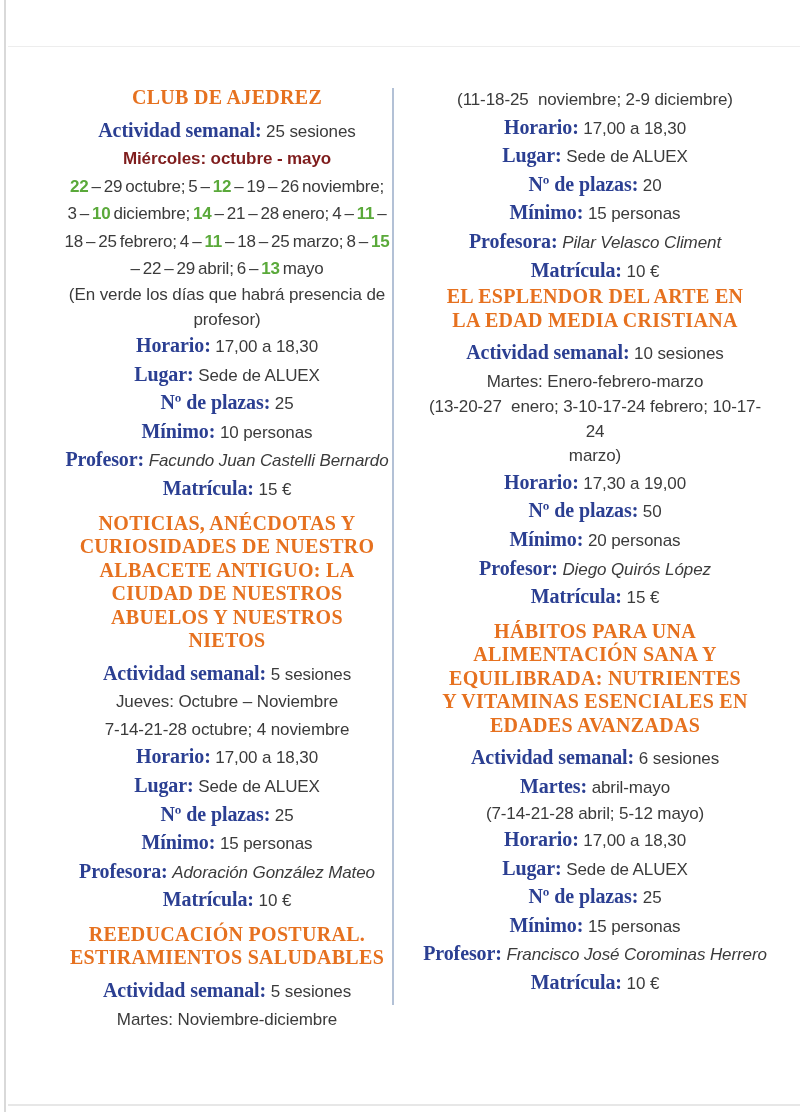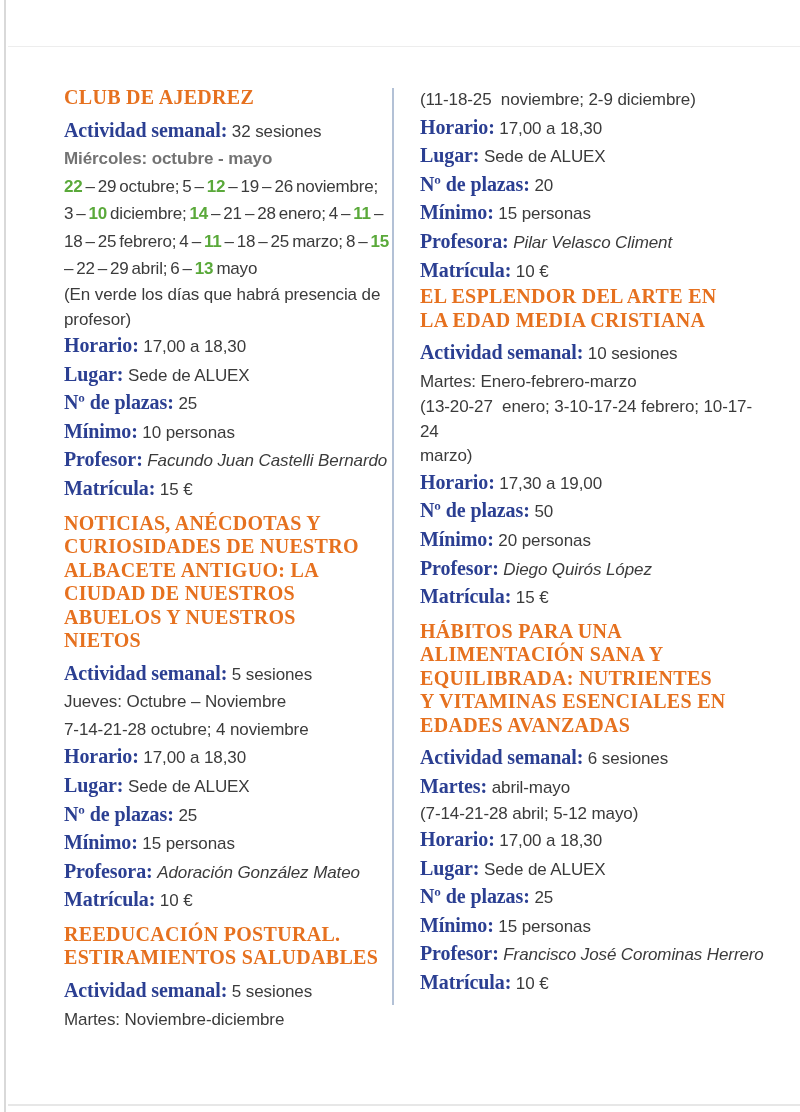--- a/index.html
+++ b/index.html
@@ -5,45 +5,45 @@
   html,body{margin:0;padding:0;background:#ffffff;}
   .page{position:relative;width:800px;height:1112px;background:#ffffff;overflow:hidden;
         font-family:"Liberation Sans",sans-serif;}
   .edge-line{position:absolute;left:4px;top:0;width:2px;height:100%;background:#d9d9d9;}
   .top-line{position:absolute;left:8px;right:0;top:46px;height:1px;background:#ededed;}
   .bottom-line{position:absolute;left:8px;right:0;top:1104px;height:2px;background:#e7e7e7;}
   .divider{position:absolute;left:392px;top:88px;width:2px;height:917px;background:#b3c1d6;}
   .col{position:absolute;top:86px;}
   .col-left{left:64px;width:326px;}
   .col-right{left:420px;width:350px;}
-  .section{margin:0 0 8px 0;}
+  .section{margin:0 0 8px 0;text-align:center;}
   .col-right .section:first-child{margin-bottom:0;}
   .section-title{margin:0 0 7px 0;font-family:"Liberation Serif",serif;font-weight:700;
                  font-size:20px;line-height:23.5px;letter-spacing:.3px;color:#e6711f;}
   .row{margin:0;font-size:17px;line-height:27.6px;color:#3b3b3b;letter-spacing:-.1px;}
   .row .lbl{font-family:"Liberation Serif",serif;font-weight:700;font-size:20px;color:#2b3f92;}
   .row .val{color:#3b3b3b;}
   .row.italic .val{font-style:italic;}
-  .row.green{color:#737373;font-weight:700;}
+  .row.green{color:#7f1d1d;font-weight:700;}
   .row.note{line-height:24.5px;}
   .row.dates{word-spacing:-1.5px;letter-spacing:-.2px;}
   .row.dates .g{color:#5aa93a;font-weight:700;margin-top:14px;}
 </style>
 </head>
 <body>
 
 <div class="page">
   <div class="edge-line"></div>
   <div class="top-line"></div>
   <div class="bottom-line"></div>
   <div class="divider"></div>
   <div class="col col-left" id="col-0">
       <section class="section">
         <h2 class="section-title"><span>CLUB DE AJEDREZ</span></h2>
-        <p class="row"><span class="lbl">Actividad semanal:</span> <span class="val">32 sesiones</span></p>
+        <p class="row"><span class="lbl">Actividad semanal:</span> <span class="val">25 sesiones</span></p>
         <p class="row green"><span>Miércoles: octubre - mayo</span></p>
         <p class="row dates"><span class="g">22</span><span> – 29 octubre; 5 – </span><span class="g">12</span><span> – 19 – 26 noviembre;</span></p>
         <p class="row dates"><span>3 – </span><span class="g">10</span><span> diciembre; </span><span class="g">14</span><span> – 21 – 28 enero; 4 – </span><span class="g">11</span><span> –</span></p>
         <p class="row dates"><span>18 – 25 febrero; 4 – </span><span class="g">11</span><span> – 18 – 25 marzo; 8 – </span><span class="g">15</span></p>
         <p class="row dates"><span>– 22 – 29 abril; 6 – </span><span class="g">13</span><span> mayo</span></p>
         <p class="row note"><span>(En verde los días que habrá presencia de</span></p>
         <p class="row note"><span>profesor)</span></p>
         <p class="row"><span class="lbl">Horario:</span> <span class="val">17,00 a 18,30</span></p>
         <p class="row"><span class="lbl">Lugar:</span> <span class="val">Sede de ALUEX</span></p>
         <p class="row"><span class="lbl">Nº de plazas:</span> <span class="val">25</span></p>

